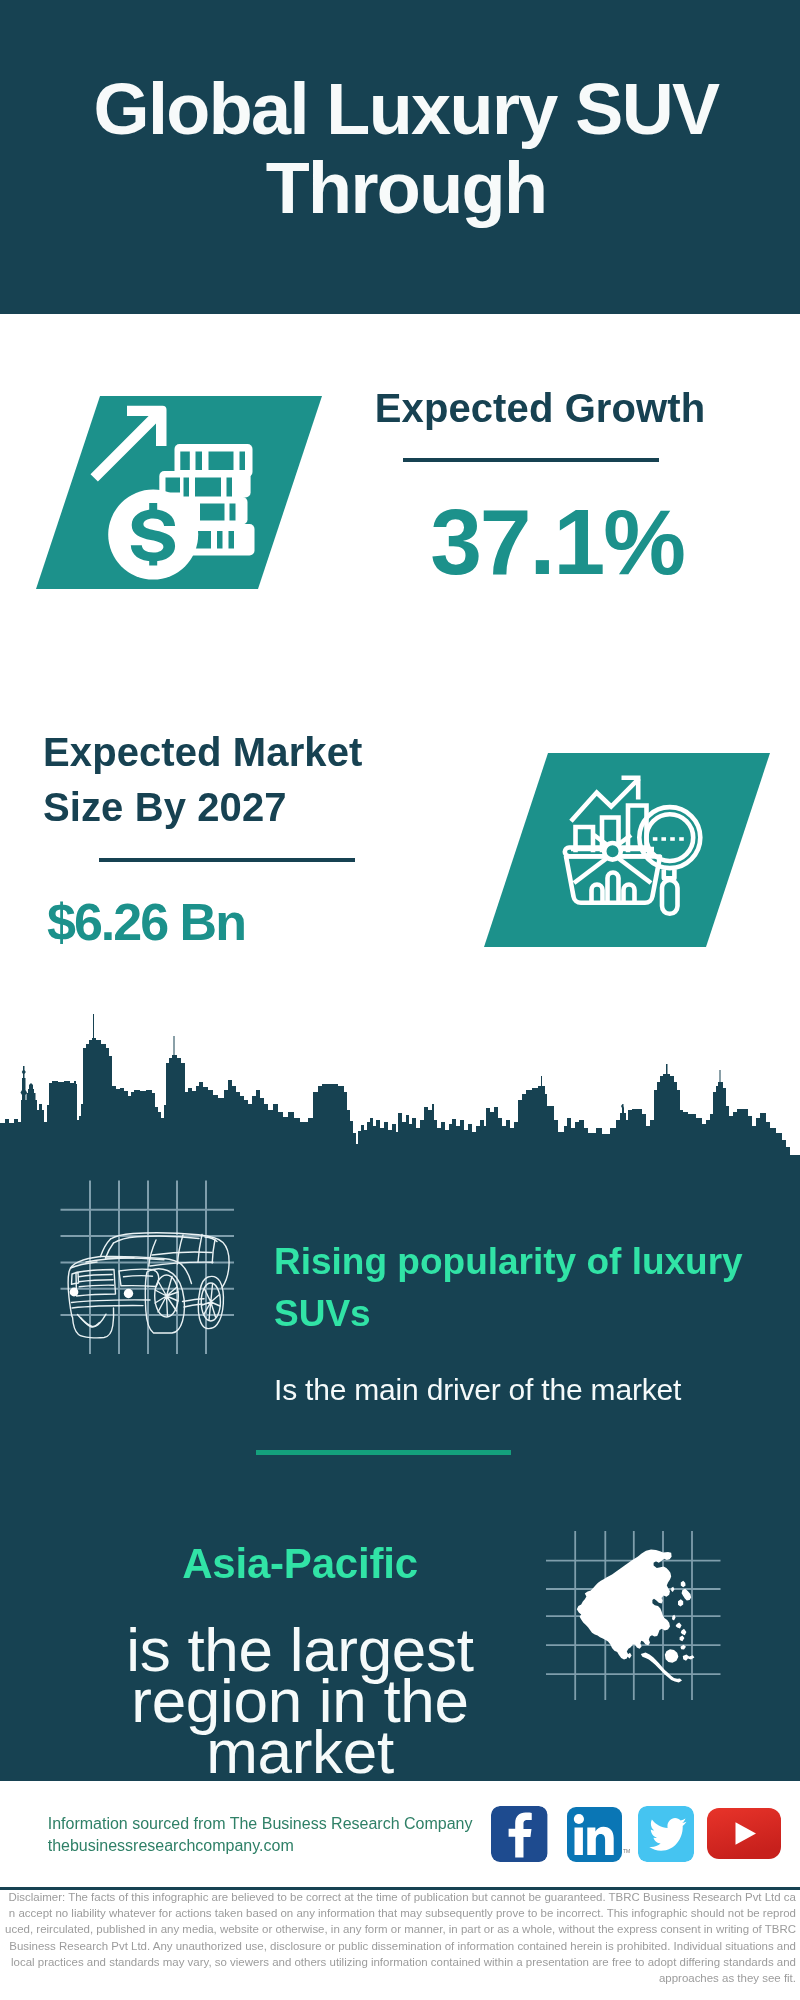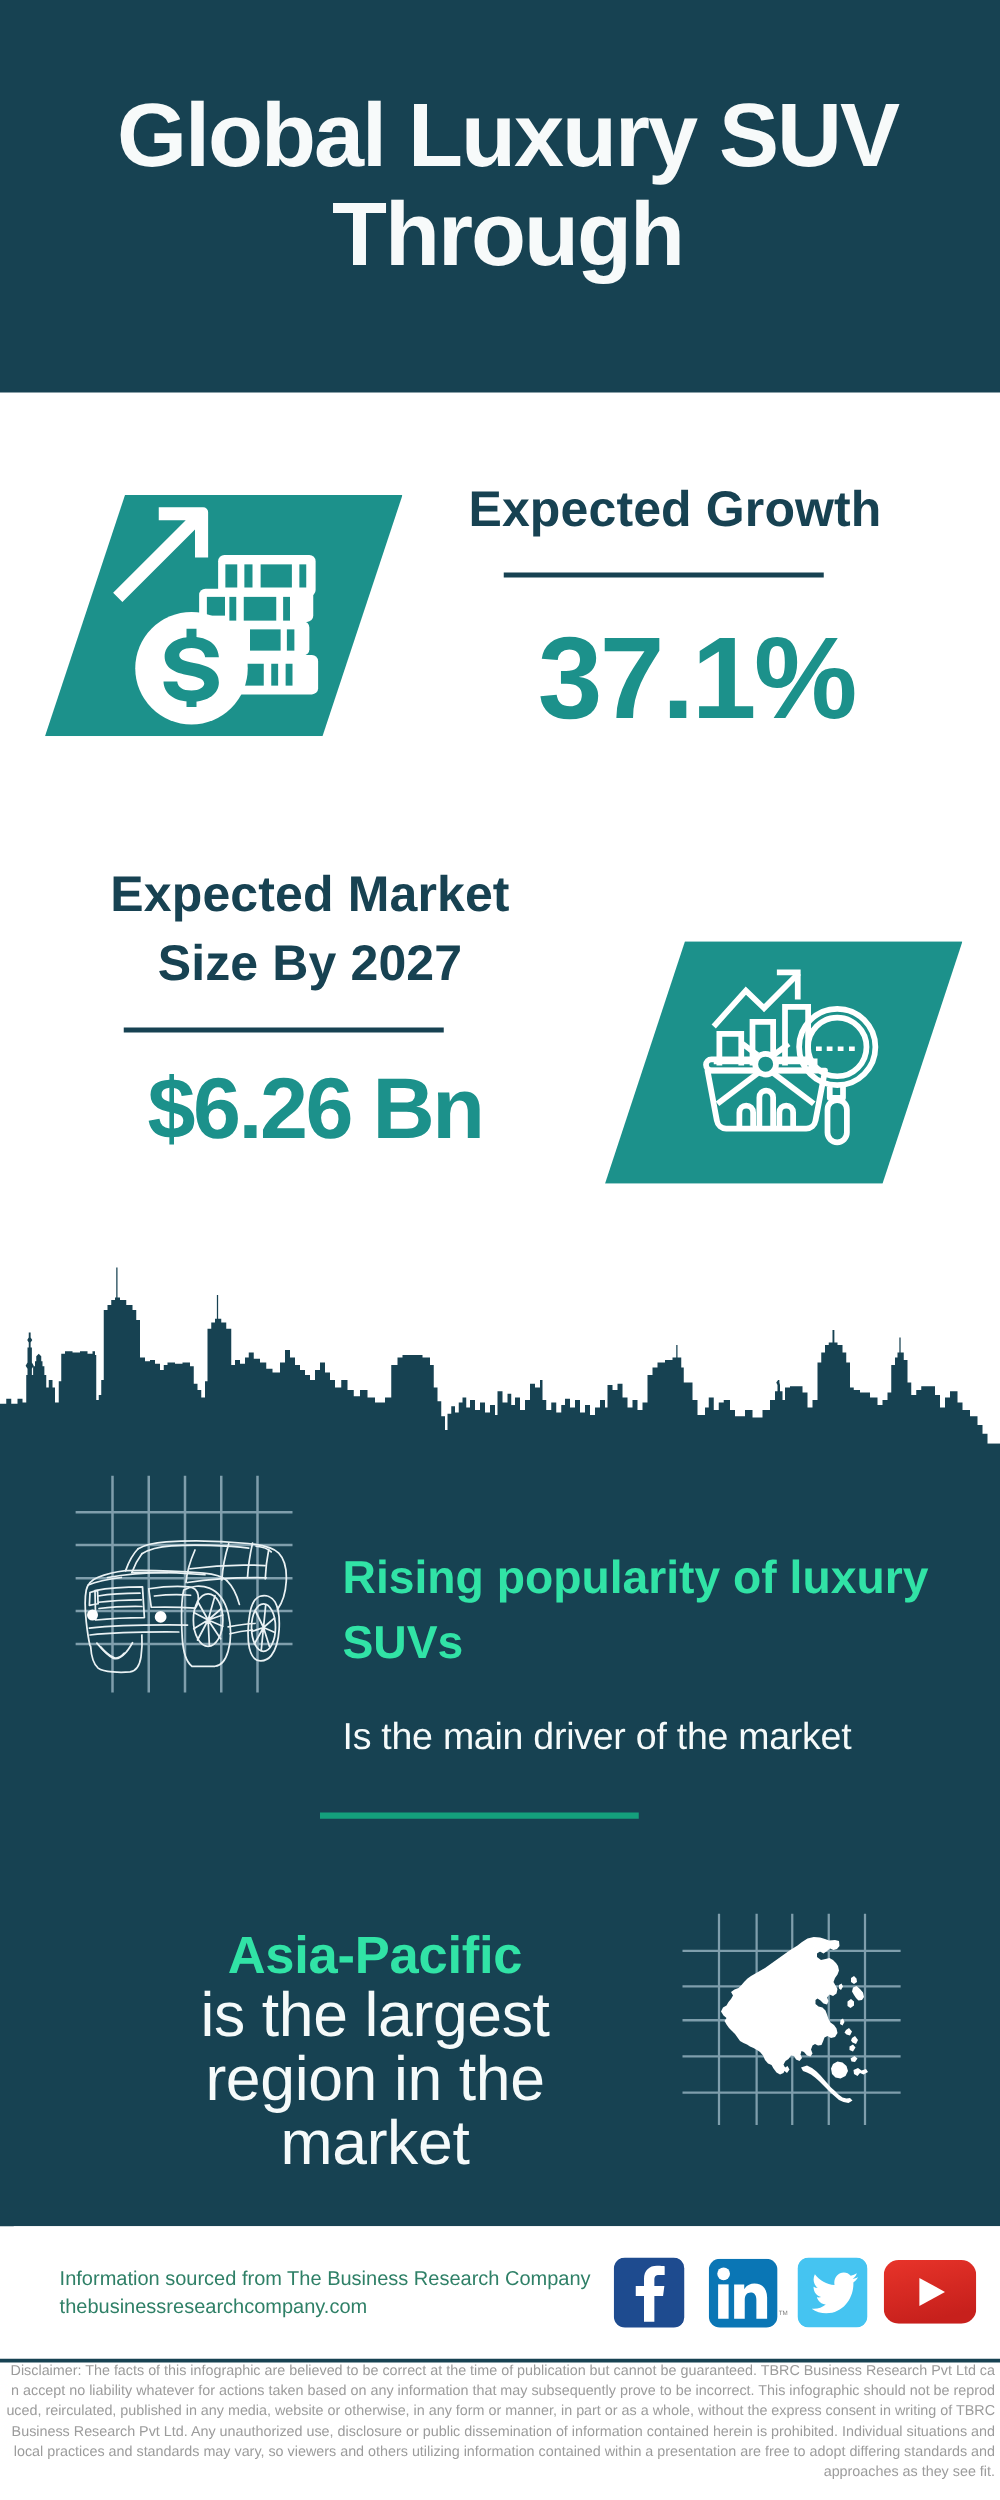--- a/index.html
+++ b/index.html
@@ -14,43 +14,43 @@
   
   .para{position:absolute;background:#1C918B;}
   .stat1-para{left:36px;top:396px;width:286px;height:193px;
     clip-path:polygon(22.38% 0,100% 0,77.62% 100%,0 100%);}
   .stat1-text{position:absolute;left:335px;top:381px;width:410px;text-align:center;}
   .stat1-text .stat-rule{margin-left:auto;margin-right:auto;}
   .stat-label{color:#174252;font-size:40px;font-weight:bold;line-height:55px;letter-spacing:0.1px;}
   .stat-rule{height:4px;background:#174252;margin:0 auto;width:256px;}
   .stat-value{color:#1C918B;font-weight:bold;letter-spacing:-2px;}
   .v1{font-size:93px;line-height:93px;padding-top:34px;position:relative;left:17px;}
-  .v2{font-size:69px;line-height:73px;padding-top:24px;position:relative;left:4px;}
-
-  
-  .stat2-text{position:absolute;left:43px;top:689px;width:410px;text-align:center;}
+  .v2{font-size:52px;line-height:73px;padding-top:24px;position:relative;left:4px;}
+
+  
+  .stat2-text{position:absolute;left:43px;top:725px;width:410px;text-align:left;}
   .stat2-para{left:484px;top:753px;width:286px;height:194px;
     clip-path:polygon(22.38% 0,100% 0,77.62% 100%,0 100%);}
 
   
   .dark{position:absolute;left:0;top:1155px;width:800px;height:626px;background:#174252;}
   .skyline{position:absolute;left:0;top:1010px;width:800px;height:150px;display:block;}
   .carbox{position:absolute;left:46px;top:1176px;width:196px;height:183px;}
   .mapbox{position:absolute;left:546px;top:1516px;width:176px;height:172px;overflow:visible;}
 
   .drv-text{position:absolute;left:274px;top:1236px;width:500px;text-align:left;}
   .drv-text .hl{font-size:37px;letter-spacing:0px;line-height:52px;}
   .drv-text .sub{font-size:30px;letter-spacing:-0.2px;line-height:44px;margin-top:28px;}
   .hl{color:#31E3A6;font-weight:bold;display:block;}
   .sub{color:#F5FAFA;font-weight:normal;display:block;}
   .divider{position:absolute;left:256px;top:1450px;width:255px;height:5px;background:#14A07C;}
 
   .reg-text{position:absolute;left:85px;top:1540px;width:430px;text-align:center;}
   .reg-text .hl{font-size:42px;letter-spacing:-0.2px;line-height:47px;}
-  .reg-text .sub{font-size:50px;letter-spacing:-0.3px;line-height:51px;}
+  .reg-text .sub{font-size:62px;letter-spacing:-0.3px;line-height:51px;margin-top:37px;}
 
   
   .footer{position:absolute;left:0;top:1781px;width:800px;height:106px;background:#FFFFFF;margin-left:11px;}
   .src{position:absolute;left:36.7px;top:32px;color:#2F8067;font-size:16px;line-height:22px;white-space:nowrap;}
   .sicon{position:absolute;border-radius:9px;overflow:hidden;}
   .hairline{position:absolute;left:0;top:1887px;width:800px;height:3.2px;background:#174252;}
   .disclaimer{position:absolute;left:5px;top:1889px;width:791px;color:#9C9C9C;
     font-size:11.48px;line-height:16.2px;text-align:right;word-break:break-all;}
 </style>
 </head>

